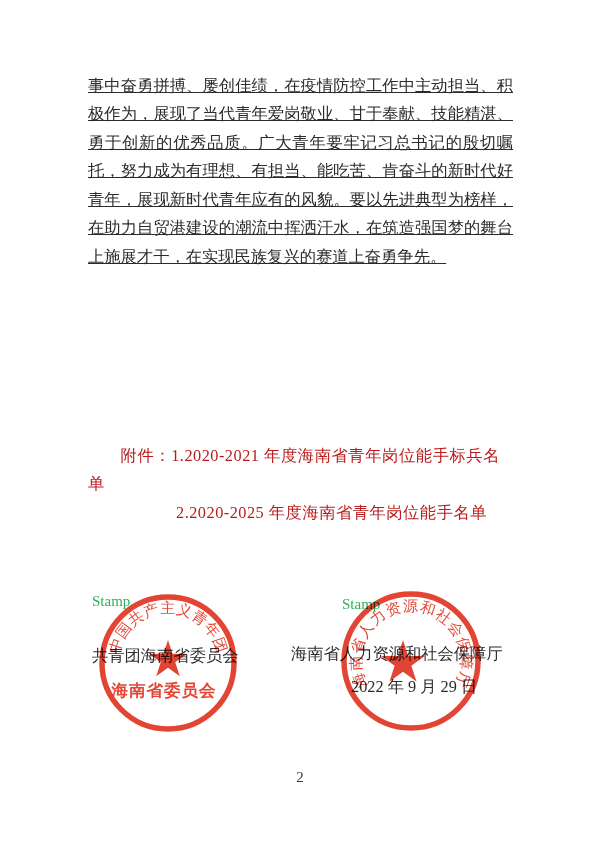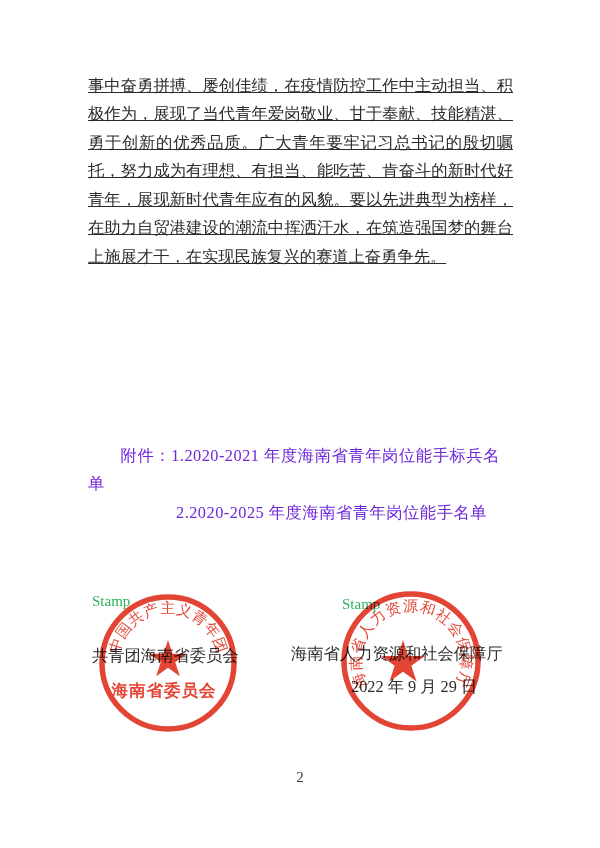--- a/index.html
+++ b/index.html
@@ -22,21 +22,21 @@
   }
   .para { margin: 0; text-decoration: underline; }
   .para.indent { text-indent: 2em; }
 
   .attach {
     position: absolute;
     left: 88px; top: 442px; width: 412px;
     font-size: 16.3px; line-height: 28.45px;
     letter-spacing: 0.5px;
     text-align: justify;
-    color: #6d28d9;
+    color: #b91c1c;
   }
   .attach .item1 { margin: 0; text-indent: 2em; }
   .attach .item2 { margin: 0; margin-left: 88px; }
 
   .sig {
     position: absolute;
     font-size: 16.3px; line-height: 20px;
     white-space: nowrap; color: #2b2b2b;
     z-index: 1;
   }

